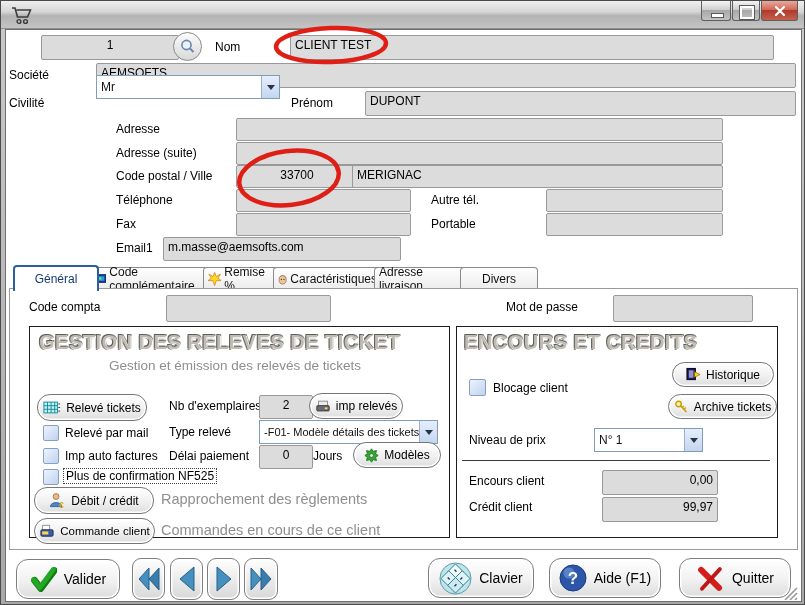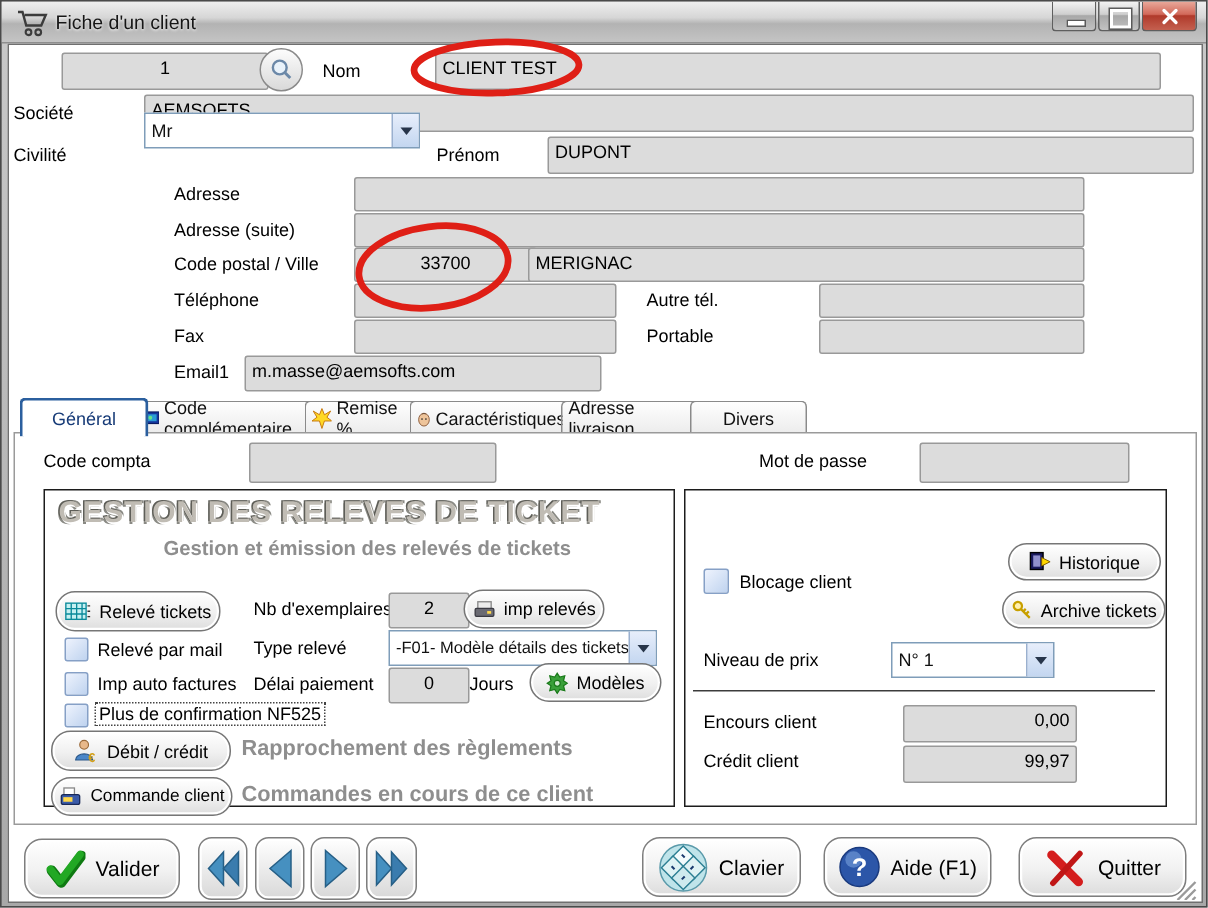--- a/index.html
+++ b/index.html
@@ -38,21 +38,21 @@
   
   .tab{position:absolute;top:266px;height:21px;border:1px solid #8a8a8a;border-bottom:none;border-radius:4px 4px 0 0;
      background:linear-gradient(180deg,#fefefe,#ececec);display:flex;align-items:center;justify-content:center;gap:3px;
      font-size:12px;color:#111;padding:0 4px;}
   .tab.sel{top:264px;height:24px;background:#fff;border:2px solid #2b5f9e;border-bottom:none;color:#163a77;z-index:3;}
   .tabpanel{left:8px;top:287px;width:789px;height:262px;border:1px solid #9a9a9a;background:#fff;}
   
   .group{position:absolute;border:1px solid #1c1c1c;background:#fff;}
   .g3d{position:absolute;font-weight:bold;font-size:20px;letter-spacing:.5px;color:#c0bcb4;
      text-shadow:1px 1px 0 #fff,-1px -1px 0 #5e5e58,1px -1px 0 #8a8a84,-1px 1px 0 #8a8a84;white-space:nowrap;}
-  .gsub{position:absolute;font-weight:bold;font-size:13.5px;color:#8e8e8e;white-space:nowrap;}
+  .gsub{position:absolute;font-weight:normal;font-size:13.5px;color:#8e8e8e;white-space:nowrap;}
   
   .pill{position:absolute;border:1px solid #767676;border-radius:13px;
      background:linear-gradient(180deg,#ffffff,#f0f0f0 55%,#dddddd);
      box-shadow:inset 0 0 0 1.5px #fff;display:flex;align-items:center;justify-content:center;gap:5px;
      font-size:12px;color:#000;cursor:default;}
   .bigbtn{position:absolute;border:1px solid #7e7e7e;border-radius:12px;
      background:linear-gradient(180deg,#ffffff,#f1f1f1 55%,#dcdcdc);
      box-shadow:inset 0 0 0 1.5px #fff;display:flex;align-items:center;justify-content:center;gap:7px;
      font-size:14px;color:#000;}
   .navbtn{position:absolute;width:31px;height:40px;border:1px solid #7e7e7e;border-radius:9px;
@@ -68,21 +68,20 @@
 <body>
 
 <div id="win">
 
   <div class="abs titlebar">
     <svg class="abs" style="left:10px;top:5px" width="21" height="19" viewBox="0 0 21 19">
       <path d="M1 2 h3 l2.5 9 h10 l3-7 H5.5" fill="none" stroke="#3c3c3c" stroke-width="1.6"></path>
       <circle cx="8" cy="15.5" r="1.9" fill="none" stroke="#3c3c3c" stroke-width="1.4"></circle>
       <circle cx="14.5" cy="15.5" r="1.9" fill="none" stroke="#3c3c3c" stroke-width="1.4"></circle>
     </svg>
-    <div class="abs title-text">Fiche d'un client</div>
     <div class="abs winbtn" style="left:700px;width:30px">
       <div class="glyph-min"></div>
     </div>
     <div class="abs winbtn" style="left:731px;width:28px">
       <div class="glyph-max" style="left:7px"></div>
     </div>
     <div class="abs winbtn close" style="left:760px;width:37px">
       <svg style="position:absolute;left:12px;top:4px" width="12" height="12" viewBox="0 0 12 12">
         <path d="M2 2 L10 10 M10 2 L2 10" stroke="#fff" stroke-width="2.2" stroke-linecap="round"></path>
       </svg>
@@ -240,20 +239,21 @@
     <svg width="16" height="14" viewBox="0 0 18 16">
       <rect x="4" y="1.5" width="8" height="6" fill="#fff" stroke="#888"></rect>
       <rect x="2" y="6.5" width="14" height="7.5" rx="1.5" fill="#3a5ba8" stroke="#1a2a58"></rect>
       <rect x="3.5" y="8.5" width="7" height="3.5" fill="#ffd84a"></rect>
     </svg>
     <span>Commande client</span>
   </div>
   <div class="gsub" style="left:160px;top:521px;font-size:14.5px">Commandes en cours de ce client</div>
 
   <div class="group" style="left:455px;top:325px;width:320px;height:210px"></div>
+  <div class="g3d" style="left:463px;top:330px">ENCOURS ET CREDITS</div>
 
   <div class="cb" style="left:468px;top:378px;width:15px;height:15px"></div>
   <div class="lbl" style="left:492px;top:380px">Blocage client</div>
 
   <div class="pill" style="left:671px;top:361px;width:100px;height:23px">
     <svg width="15" height="15" viewBox="0 0 16 16">
       <rect x="1" y="1.5" width="9" height="12" fill="#1a1a5e" stroke="#000"></rect>
       <rect x="3" y="3.5" width="5" height="8" fill="#9090cc"></rect>
       <polygon points="9,5 15,8 9,11" fill="#ffd700" stroke="#806000" stroke-width="0.7"></polygon>
     </svg>

